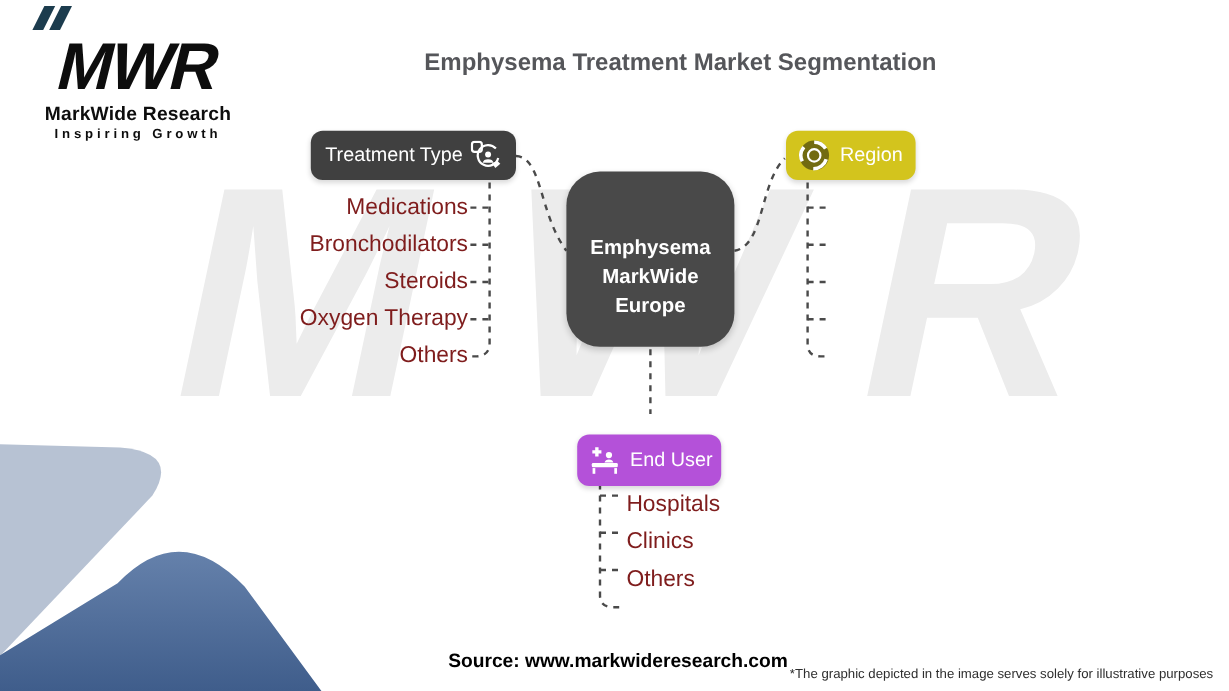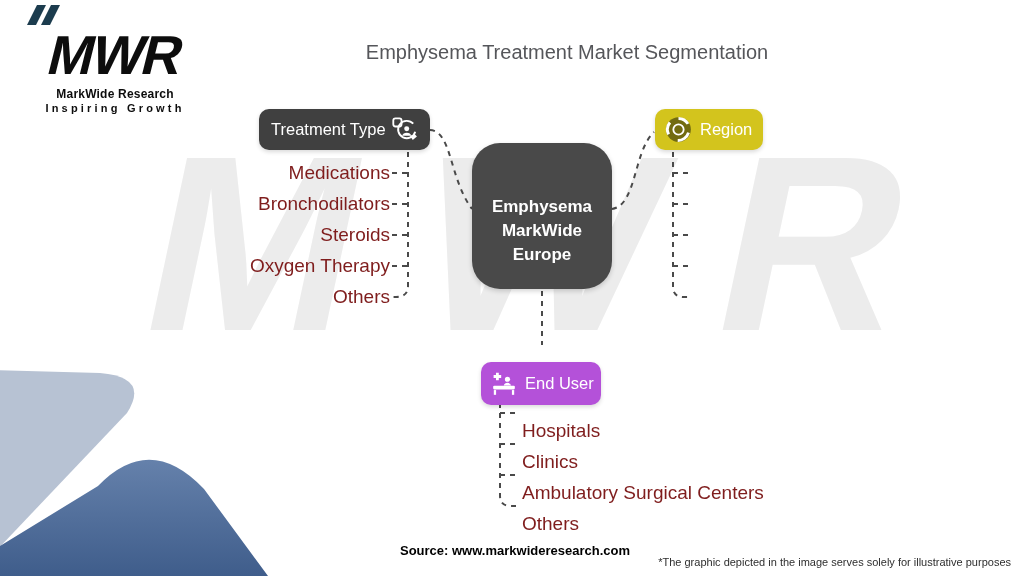--- a/index.html
+++ b/index.html
@@ -4,44 +4,44 @@
 <style>
   html,body{margin:0;padding:0;background:#fff;}
   .stage{position:relative;width:1024px;height:576px;background:#fff;overflow:hidden;
          font-family:"Liberation Sans",sans-serif;}
   .bg-svg{position:absolute;left:0;top:0;z-index:0;}
   .watermark{position:absolute;left:152px;top:118px;z-index:0;font-size:250px;font-weight:800;
              color:#ececec;letter-spacing:64px;line-height:252px;transform:skewX(-12deg);
              user-select:none;white-space:nowrap;}
   .logo{position:absolute;left:33px;top:26px;width:164px;text-align:center;z-index:2;color:#0d0d0d;}
   .logo .mono{font-size:55px;font-weight:800;letter-spacing:-2px;line-height:1.08;transform:skewX(-14deg);}
-  .logo .name{font-size:12px;font-weight:800;letter-spacing:.2px;margin-top:2px;}
+  .logo .name{font-size:16px;font-weight:800;letter-spacing:.2px;margin-top:2px;}
   .logo .tag{font-size:11px;font-weight:700;letter-spacing:3.2px;margin-top:1px;}
   .title{position:absolute;left:272px;top:41px;width:590px;text-align:center;z-index:2;
-         font-size:20px;font-weight:400;color:#55565a;}
+         font-size:20px;font-weight:700;color:#55565a;}
   .connectors{position:absolute;left:0;top:0;z-index:1;}
   .center-node{position:absolute;left:472px;top:143px;width:140px;height:146px;background:#494949;
                border-radius:28px;color:#fff;display:flex;flex-direction:column;align-items:center;
                justify-content:center;padding-top:30px;box-sizing:border-box;font-size:17px;
                font-weight:700;line-height:1.4;z-index:2;box-shadow:0 2px 5px rgba(0,0,0,.18);text-align:center;}
   .branch{position:absolute;display:flex;align-items:center;border-radius:10px;color:#fff;
           font-size:16.5px;font-weight:500;z-index:2;box-shadow:0 2px 4px rgba(0,0,0,.15);
           white-space:nowrap;box-sizing:border-box;}
   .branch.tt{left:259px;top:109px;width:171px;height:41px;background:#404040;
              justify-content:space-between;padding:0 12px;}
   .branch.region{left:655px;top:109px;width:108px;height:41px;background:#d3c41d;gap:8px;padding:0 10px;}
   .branch.enduser{left:481px;top:348px;width:120px;height:43px;background:#b451d9;gap:8px;padding:0 10px;margin-top:14px;}
   .branch svg{flex:0 0 auto;display:block;}
   .list{position:absolute;z-index:2;color:#7f1d1d;font-size:19px;}
   .list .item{height:22px;line-height:22px;margin-bottom:9px;white-space:nowrap;}
   .list.tt-list{right:634px;top:162px;text-align:right;}
   .list.region-list{left:695px;top:162px;}
-  .list.enduser-list{left:522px;top:420px;}
+  .list.enduser-list{left:522px;top:410px;}
   .source{position:absolute;left:330px;top:543px;width:370px;text-align:center;z-index:2;
-          font-size:13px;font-weight:700;color:#000;}
+          font-size:16px;font-weight:700;color:#000;}
   .footnote{position:absolute;right:13px;top:556px;z-index:2;font-size:11px;color:#2e2e2e;}
 </style>
 </head>
 <body>
 
 <div class="stage">
 
   <svg class="bg-svg" width="1024" height="576" viewBox="0 0 1024 576">
     <defs>
       <linearGradient id="gradDark" x1="0" y1="0" x2="0" y2="1">
@@ -138,20 +138,19 @@
     <div class="item">Bronchodilators</div>
     <div class="item">Steroids</div>
     <div class="item">Oxygen Therapy</div>
     <div class="item">Others</div>
   </div>
 
 
   <div class="list enduser-list">
     <div class="item">Hospitals</div>
     <div class="item">Clinics</div>
-    <div class="item">Ambulatory Surgical Centers</div>
     <div class="item">Others</div>
   </div>
 
   <div class="source">Source: www.markwideresearch.com</div>
   <div class="footnote">*The graphic depicted in the image serves solely for illustrative purposes</div>
 
 </div>
 
 </body></html>

